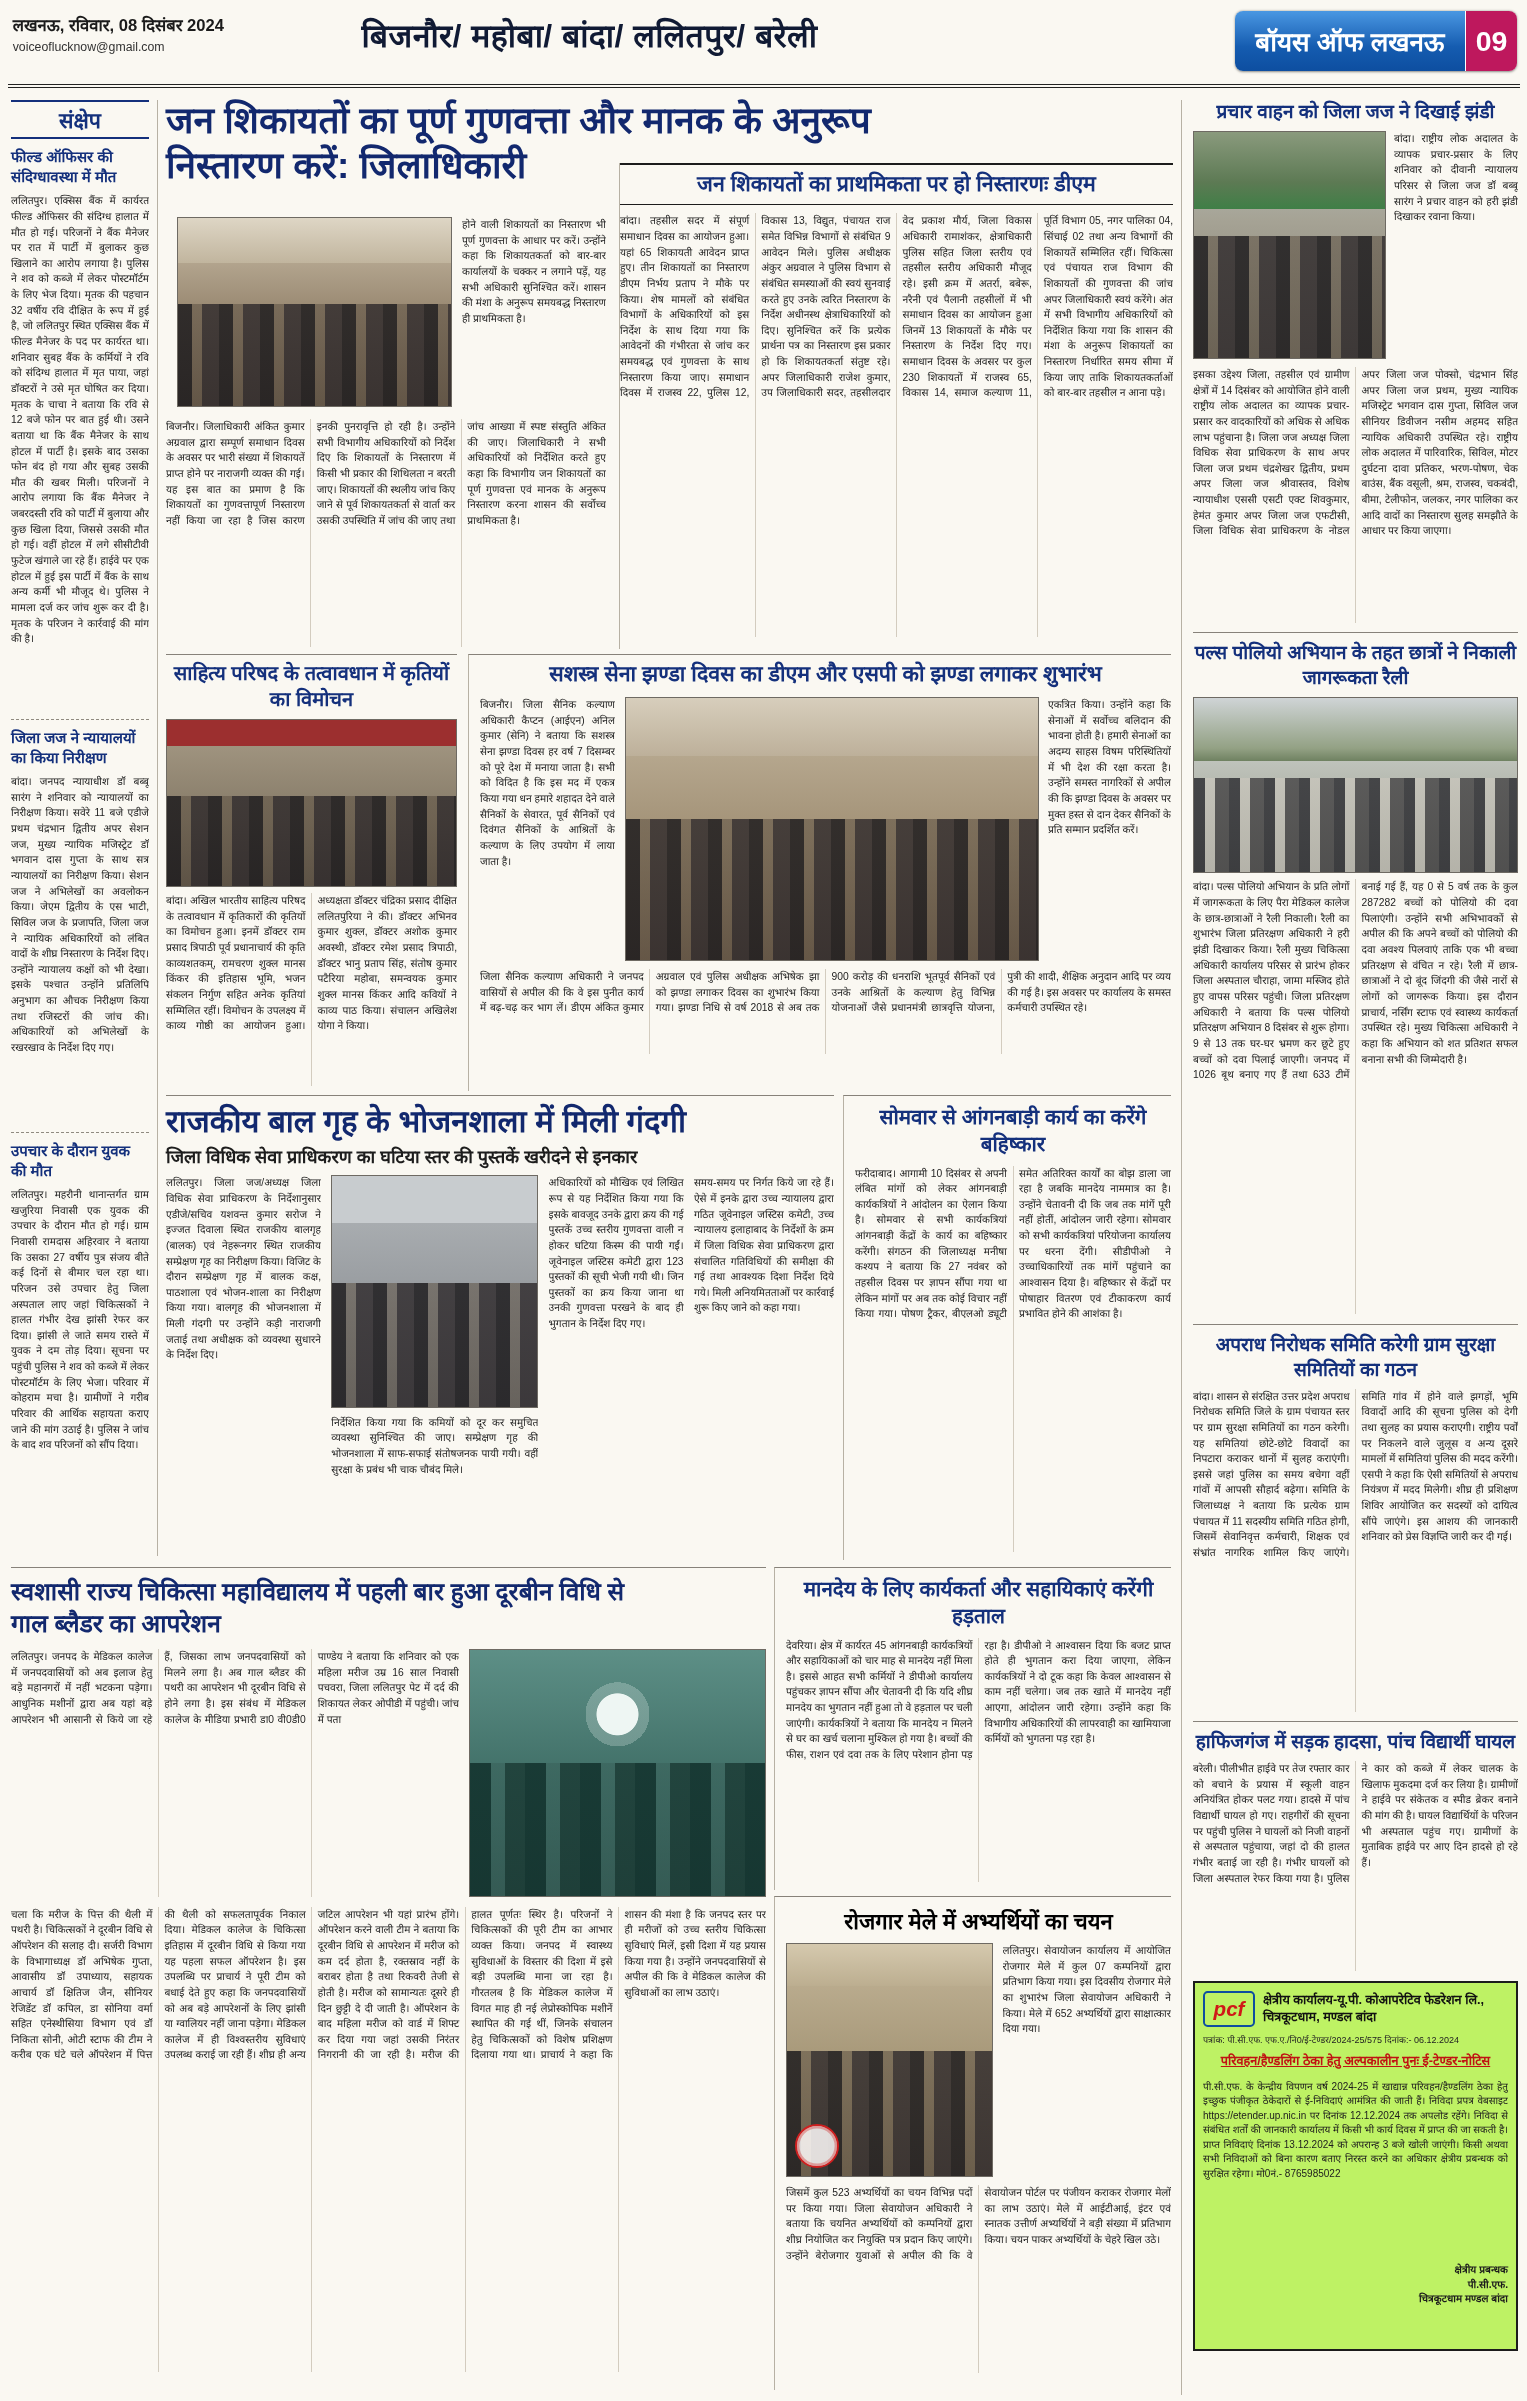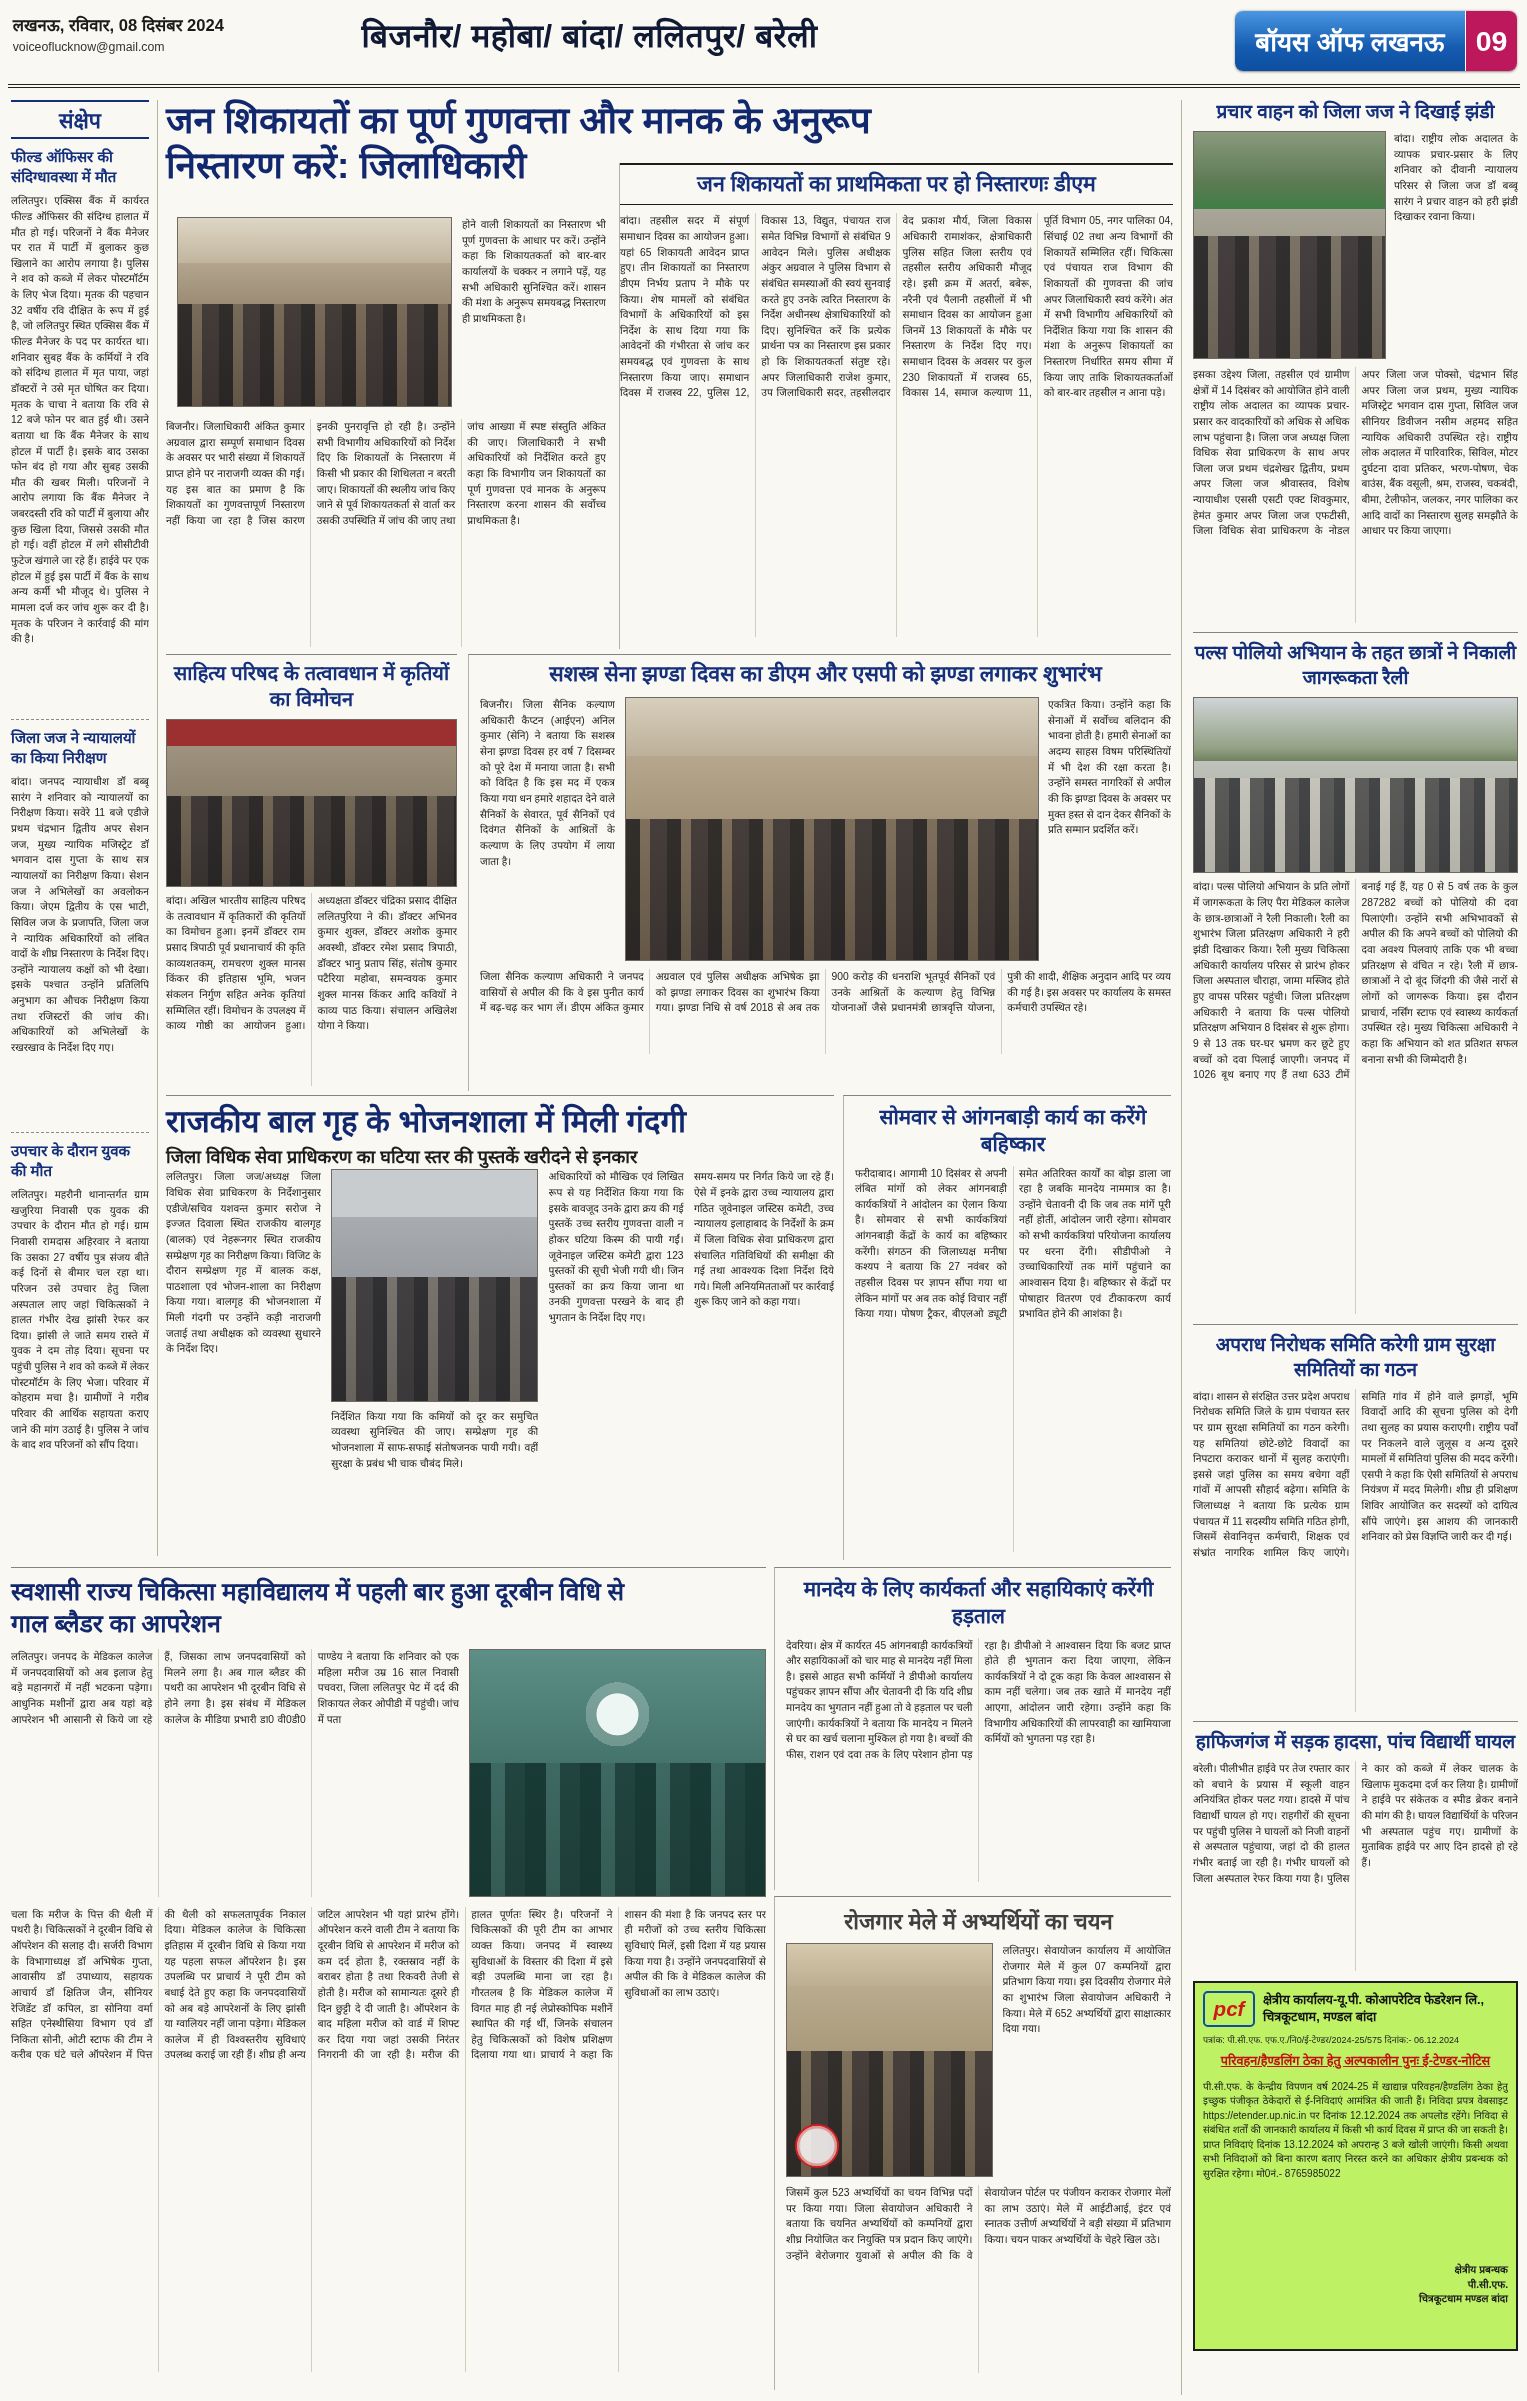--- a/index.html
+++ b/index.html
@@ -80,21 +80,21 @@
   #jhanda{left:468px;top:654px;width:703px;height:437px;border-top:1.2px solid #87827a;border-left:0.8px solid #b7b1a4;padding:6.3px 0 0 11px}
   .jh-head{font-size:21.4px;font-weight:800;color:#14307c;text-align:center;line-height:1.3}
   .jh-row{display:flex;gap:9.5px;margin-top:8px;height:264px}
   .jh-left{width:135px}.jh-photo{flex:1}.jh-right{width:123px}
   .jh-bottom{margin-top:8px;height:85px}
 
   
   #balgrih{left:166px;top:1095px;width:668px;height:465px;border-top:1.2px solid #87827a;padding-top:8px}
   .bg-head{font-size:31px;font-weight:800;color:#12286e;line-height:1.15}
   .bg-sub{font-size:18px;font-weight:700;color:#1d1d1d;margin-top:4.7px}
-  .bg-row{display:flex;gap:10.3px;margin-top:1px;height:366px}
+  .bg-row{display:flex;gap:10.3px;margin-top:7px;height:366px}
   .bg-a{width:155px}
   .bg-mid{width:207px;display:flex;flex-direction:column;gap:6.3px}
   .bg-mid .photo{height:233px}
   .bg-b{flex:1}
   .bg-c{width:135px}.bg-d{flex:1}
 
   
   #anganwadi{left:843px;top:1095px;width:328px;height:465px;border-top:1.2px solid #87827a;border-left:0.8px solid #b7b1a4;padding:8px 0 0 11px}
   .ang-head{font-size:20.6px;font-weight:800;color:#14307c;text-align:center;line-height:1.3}
   .ang-body{margin-top:8px;height:386px}
@@ -107,21 +107,21 @@
   .op-photo{flex:1}
   .op-more{margin-top:9.5px;height:465px}
 
   
   #mandeya{left:774px;top:1567px;width:397px;height:323px;border-top:1.2px solid #87827a;border-left:0.8px solid #b7b1a4;padding:8px 0 0 11px}
   .man-head{font-size:20.6px;font-weight:800;color:#14307c;text-align:center;line-height:1.3}
   .man-body{margin-top:8px;height:244px}
 
   
   #rojgar{left:774px;top:1896px;width:397px;height:494px;border-top:1.2px solid #87827a;border-left:0.8px solid #b7b1a4;padding:8px 0 0 11px}
-  .roj-head{font-size:22px;font-weight:800;color:#404040;text-align:center}
+  .roj-head{font-size:22px;font-weight:800;color:#000000;text-align:center}
   .roj-row{display:flex;gap:9.5px;margin-top:8px;height:234px}
   .roj-photo{width:207px}
   .roj-side{flex:1}
   .roj-body{margin-top:8px;height:188px}
 
   
   #rightcol{left:1181px;top:100px;width:337px;height:2295px;border-left:0.8px solid #b7b1a4;padding-left:11px}
   .r-art{margin-top:0}
   .r-art + .r-art{border-top:1.2px solid #87827a;margin-top:9.5px;padding-top:8px}
   .r-head{font-size:19px;font-weight:800;color:#14307c;line-height:1.3;text-align:center}

